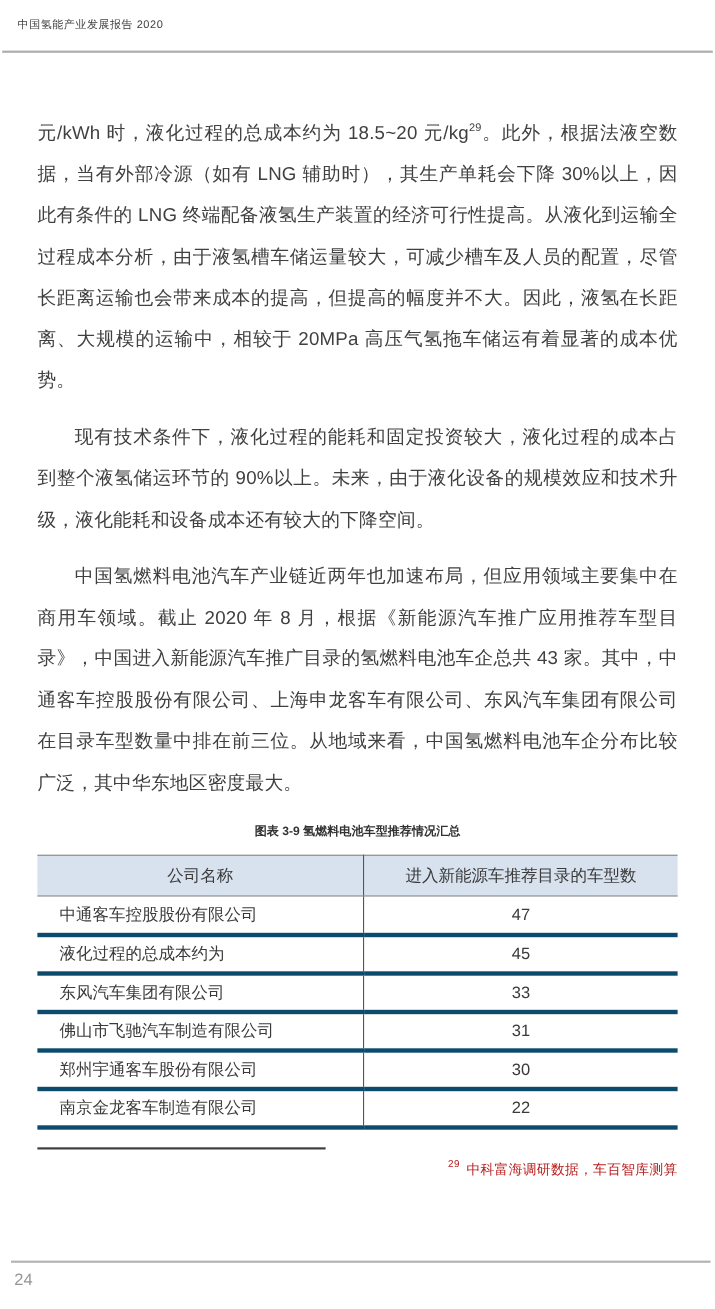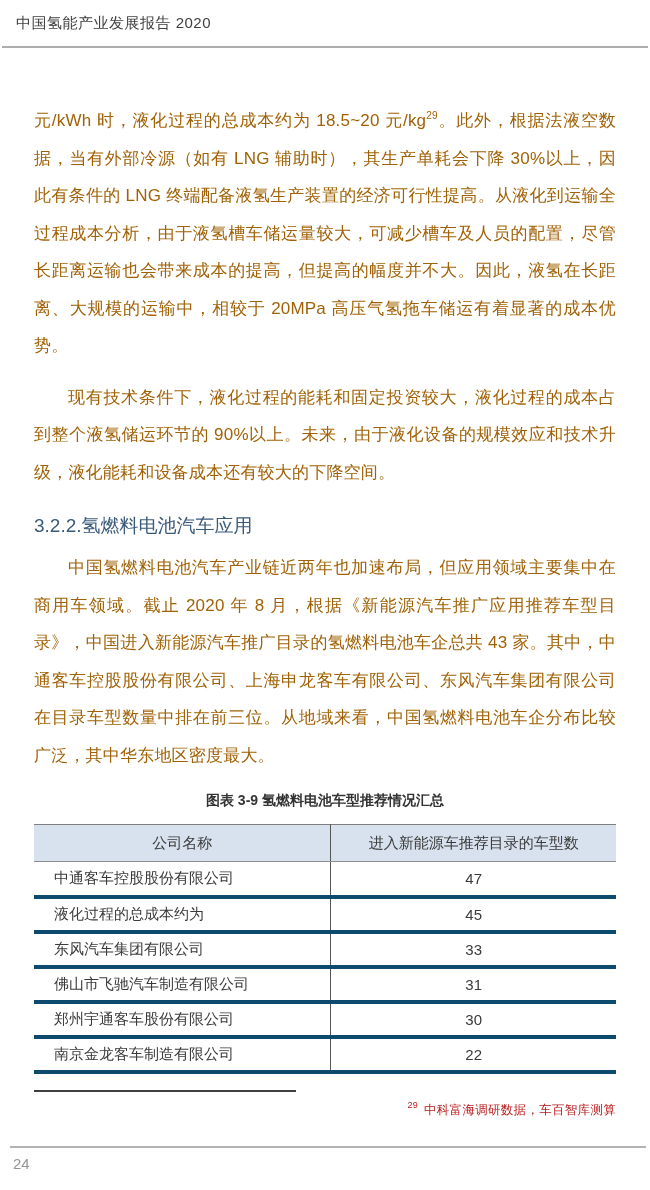--- a/index.html
+++ b/index.html
@@ -15,51 +15,51 @@
     background: #ffffff;
     overflow: hidden;
   }
   
   .header {
     padding: 12px 10px 12px 14px;
     border-bottom: 2px solid #adadad;
     margin: 0 2px;
   }
   .header-title {
-    font-size: 15px;
+    font-size: 10px;
     line-height: 22px;
     color: #3f3f3f;
     letter-spacing: 0.5px;
   }
   
   .main { padding: 54px 34px 0 34px; }
   .para {
     font-size: 17px;
     line-height: 37.5px;
-    color: #a16207;
+    color: #404040;
     text-align: justify;
     margin-bottom: 14px;
     letter-spacing: 0.2px;
   }
   .para.indent { text-indent: 2em; }
   .para sup {
     font-size: 10px;
     vertical-align: super;
     line-height: 0;
   }
   .section-heading {
     font-size: 19px;
     color: #3b5a7a;
     margin: 22px 0 10px 0;
     font-weight: 500;
   }
   
   .table-caption {
     text-align: center;
-    font-size: 14px;
+    font-size: 11px;
     font-weight: bold;
     color: #333333;
     margin: 18px 0 14px 0;
   }
   table.rec-table {
     width: 100%;
     border-collapse: collapse;
     font-size: 15px;
     color: #3a3a3a;
   }
@@ -125,21 +125,20 @@
   <div class="header">
     <div class="header-title">中国氢能产业发展报告 2020</div>
   </div>
 
   <div class="main">
 
     <p class="para"><span>元/kWh 时，液化过程的总成本约为 18.5~20 元/kg</span><sup>29</sup><span>。此外，根据法液空数据，当有外部冷源（如有 LNG 辅助时），其生产单耗会下降 30%以上，因此有条件的 LNG 终端配备液氢生产装置的经济可行性提高。从液化到运输全过程成本分析，由于液氢槽车储运量较大，可减少槽车及人员的配置，尽管长距离运输也会带来成本的提高，但提高的幅度并不大。因此，液氢在长距离、大规模的运输中，相较于 20MPa 高压气氢拖车储运有着显著的成本优势。</span></p>
 
     <p class="para indent">现有技术条件下，液化过程的能耗和固定投资较大，液化过程的成本占到整个液氢储运环节的 90%以上。未来，由于液化设备的规模效应和技术升级，液化能耗和设备成本还有较大的下降空间。</p>
 
-    <h2 class="section-heading">3.2.2.氢燃料电池汽车应用</h2>
 
     <p class="para indent">中国氢燃料电池汽车产业链近两年也加速布局，但应用领域主要集中在商用车领域。截止 2020 年 8 月，根据《新能源汽车推广应用推荐车型目录》，中国进入新能源汽车推广目录的氢燃料电池车企总共 43 家。其中，中通客车控股股份有限公司、上海申龙客车有限公司、东风汽车集团有限公司在目录车型数量中排在前三位。从地域来看，中国氢燃料电池车企分布比较广泛，其中华东地区密度最大。</p>
 
     <div class="table-caption">图表 3-9 氢燃料电池车型推荐情况汇总</div>
 
     <table class="rec-table">
       <thead>
         <tr>
           <th class="col-company">公司名称</th>
           <th class="col-count">进入新能源车推荐目录的车型数</th>

